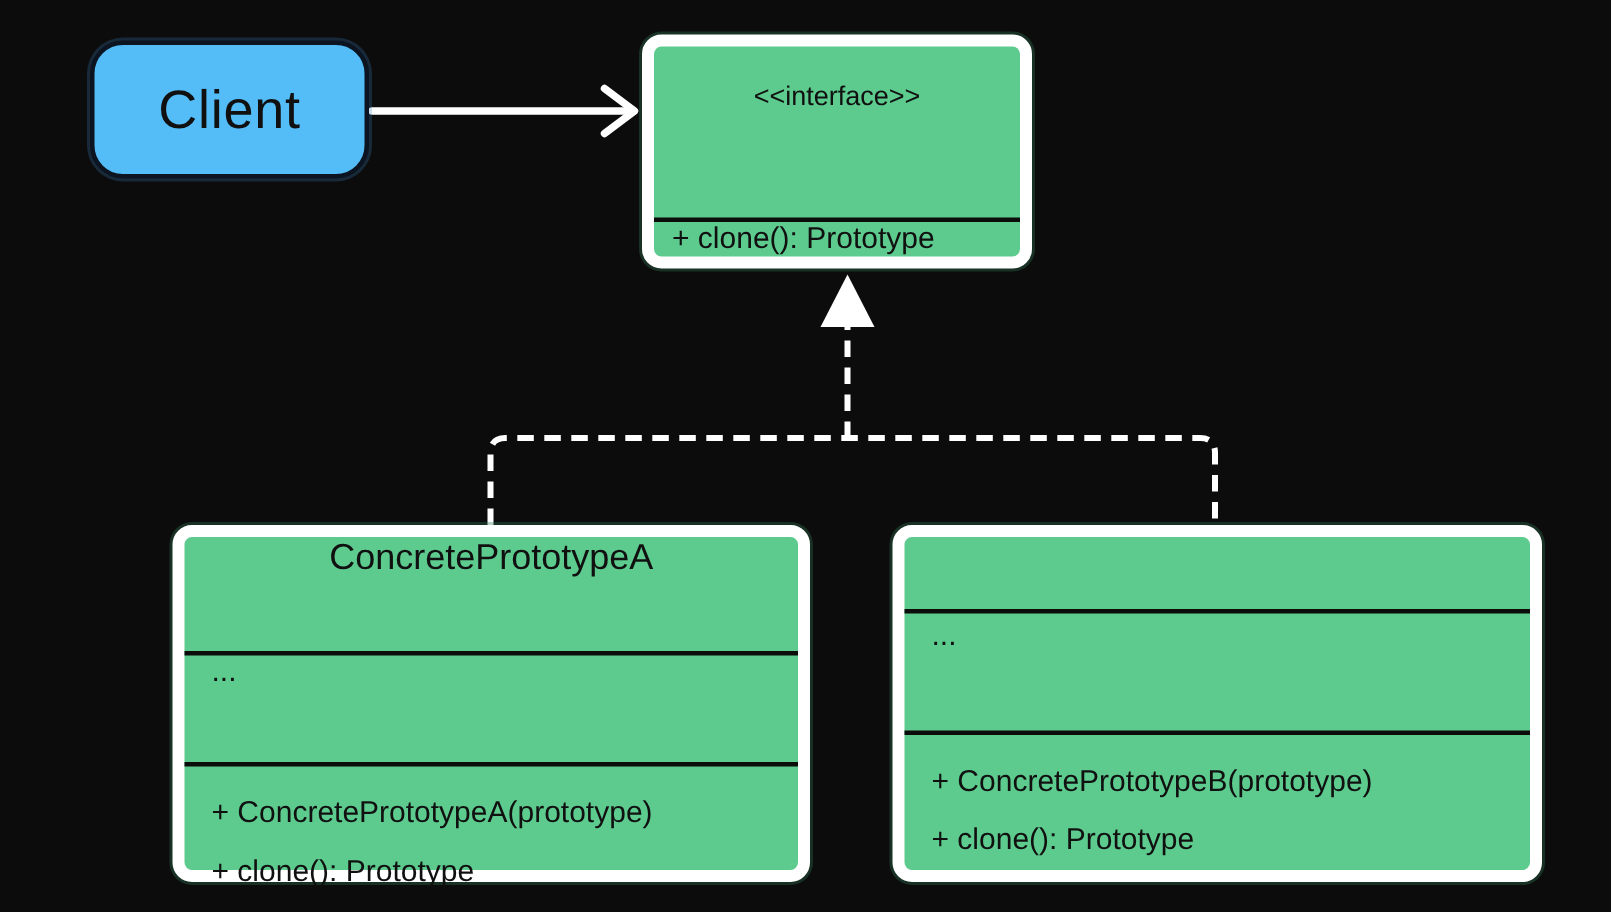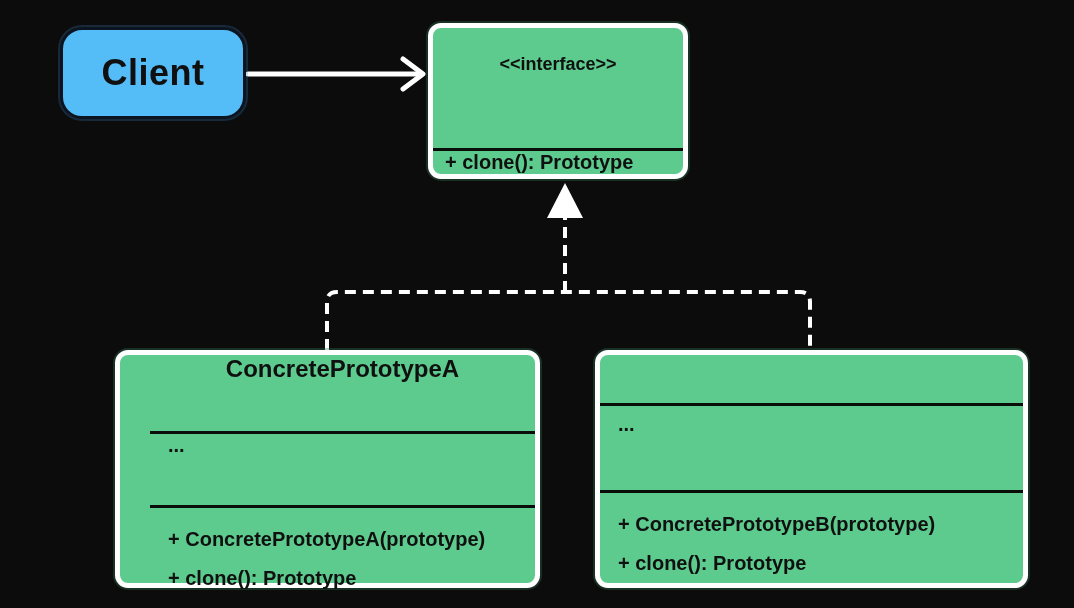--- a/index.html
+++ b/index.html
@@ -7,21 +7,21 @@
     padding: 0;
     background: #000;
   }
   .canvas {
     position: relative;
     width: 1074px;
     height: 608px;
     background: var(--background, #0c0c0c);
     overflow: hidden;
     font-family: "Liberation Sans", "DejaVu Sans", sans-serif;
-    font-weight: bold;
+    font-weight: normal;
     color: var(--text-dark, #101010);
   }
   .connectors {
     position: absolute;
     inset: 0;
     pointer-events: none;
   }
   .connectors .solid-line,
   .connectors .chevron {
     stroke: var(--line-white, #fff);
@@ -53,21 +53,21 @@
     border-radius: 22px;
     box-shadow: 0 0 0 2px rgba(60,130,190,0.25);
     display: flex;
     align-items: center;
     justify-content: center;
     font-size: 36px;
     letter-spacing: 0.5px;
   }
   .uml-class {
     background: var(--node-green, #5dcb8e);
-    border: 5px solid #ffffff;
+    border: 8px solid #ffffff;
     border-radius: 13px;
     box-shadow: 0 0 0 2px rgba(52,120,86,0.35);
     display: flex;
     flex-direction: column;
   }
   .uml-class .sec {
     box-sizing: border-box;
   }
   .uml-class .divided {
     border-top: 3px solid #0a0d0a;
@@ -91,21 +91,21 @@
     flex: 1;
     display: flex;
     align-items: center;
     padding: 0 12px;
     font-size: 20px;
   }
   .concrete-node {
     top: 350px;
     height: 238px;
   }
-  .concrete-a { left: 115px; width: 425px; padding-left: 30px; }
+  .concrete-a { left: 115px; width: 425px; }
   .concrete-b { left: 595px; width: 433px; }
   .concrete-node .title {
     height: 67px;
     display: flex;
     align-items: center;
     justify-content: center;
     font-size: 24px;
   }
   .concrete-node .attrs {
     height: 65px;

